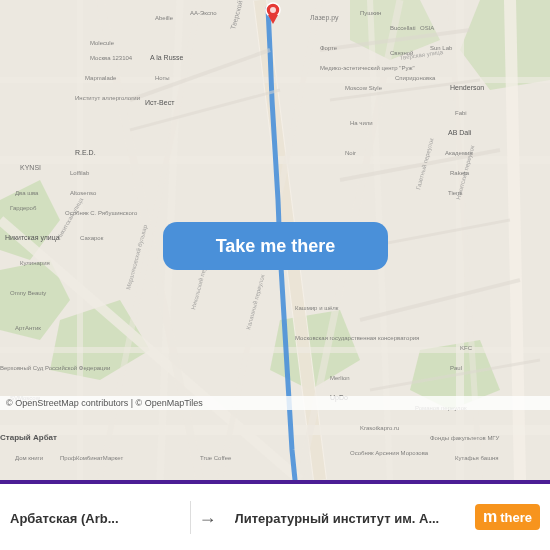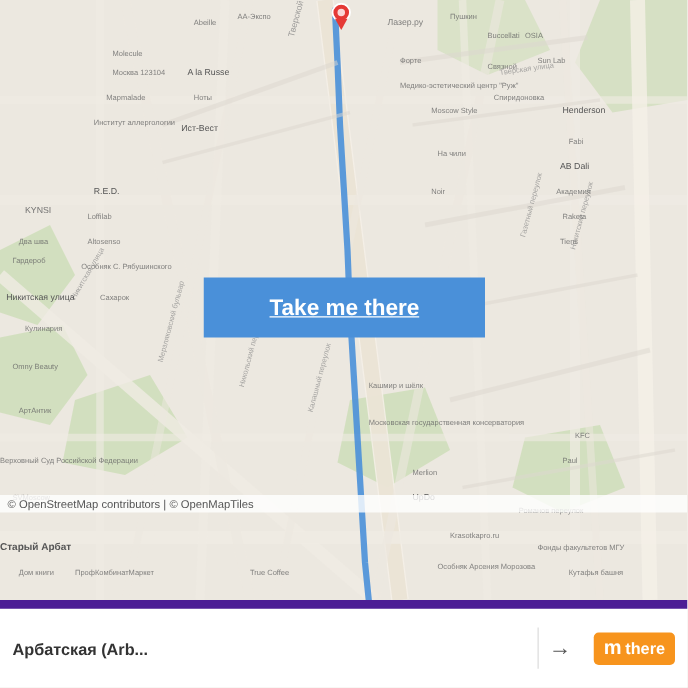--- a/index.html
+++ b/index.html
@@ -28,29 +28,28 @@
 
     #take-me-there-btn {
       position: absolute;
       top: 222px;
       left: 163px;
       width: 225px;
       height: 48px;
       background-color: #4a90d9;
       color: white;
       border: none;
-      border-radius: 0;
+      border-radius: 14px;
       font-size: 18px;
       font-weight: bold;
       cursor: pointer;
       z-index: 10;
       display: flex;
       align-items: center;
       justify-content: center;
-      text-decoration: underline;
     }
 
     
     .map-pin {
       position: absolute;
       z-index: 5;
     }
 
     #pin-top {
       top: 2px;
@@ -59,21 +58,21 @@
       height: 20px;
     }
 
     
     #bottom-bar {
       width: 550px;
       height: 70px;
       background-color: #ffffff;
       display: flex;
       align-items: center;
-      border-top: 7px solid #4c1d95;
+      border-top: 4px solid #4c1d95;
       position: relative;
     }
 
     #from-section {
       display: flex;
       flex-direction: column;
       flex: 1;
       padding: 8px 10px;
       border-right: 1px solid #ddd;
       min-width: 0;
@@ -313,20 +312,24 @@
 <div id="bottom-bar">
   <div id="from-section">
     <span id="from-label"></span>
     <span id="from-name">Арбатская (Arb...</span>
   </div>
 
   <div id="arrow-section">
     <span>→</span>
   </div>
 
+  <div id="to-section">
+    <span id="to-label"></span>
+    <span id="to-name">Литературный институт им. А...</span>
+  </div>
 
   <div id="moovit-logo-section">
     <div id="moovit-logo-box">
       <span id="moovit-m">m</span>
       <span>there</span>
     </div>
   </div>
 </div>
 
 </body></html>

